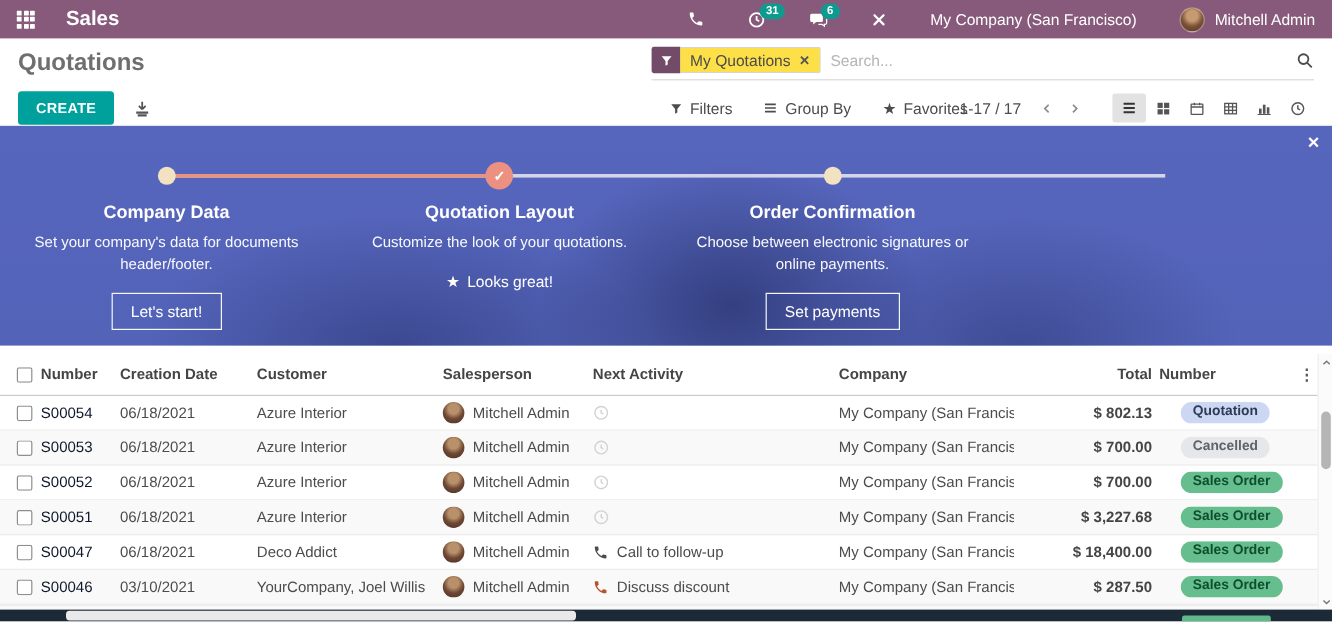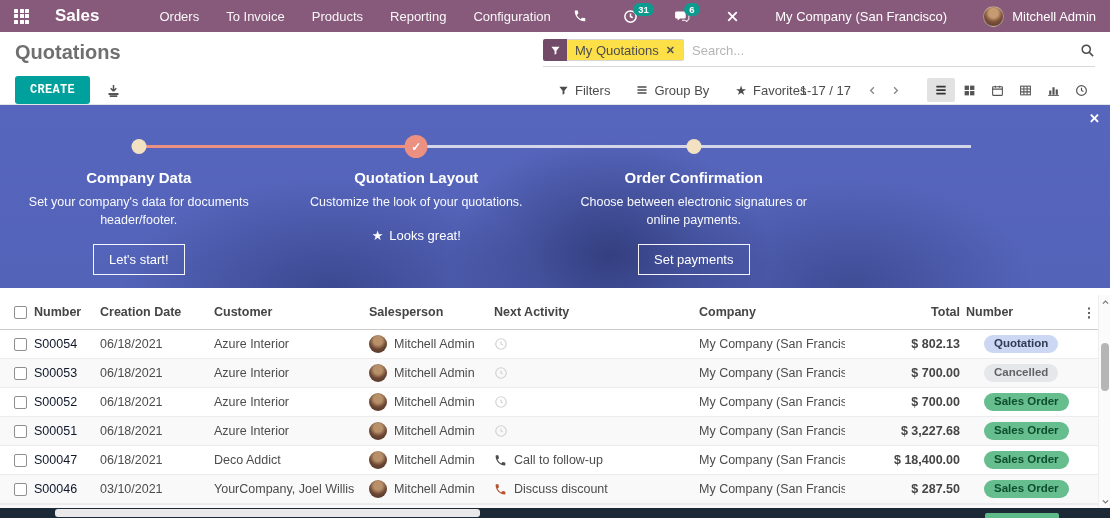--- a/index.html
+++ b/index.html
@@ -26,21 +26,21 @@
   .cp-row1 { display:flex; align-items:flex-start; }
   .page-title { font-size:20px; color:#6f6f6f; margin-top:2px; }
   .searchbox { margin-left:auto; width:552px; display:flex; align-items:center; border-bottom:1px solid #d9d9d9; padding-bottom:5px; }
   .facet { display:flex; align-items:stretch; height:22px; cursor:pointer; }
   .facet-icon { width:24px; background:#714B67; display:flex; align-items:center; justify-content:center; border-radius:2px 0 0 2px; }
   .facet-body { display:flex; align-items:center; gap:7px; background:#fde047; border:1px solid #d4d4d4; border-left:none; border-radius:0 2px 2px 0; padding:0 8px; font-size:13px; color:#4c4c4c;text-align:right; }
   .facet-x { font-weight:bold; font-size:11px; color:#555; cursor:pointer; }
   .search-input { flex:1; border:none; outline:none; font-size:13px; padding:3px 8px; font-family:"Liberation Sans",sans-serif; color:#4c4c4c; }
   .search-input::placeholder { color:#b5b5b5; }
   .cp-row2 { display:flex; align-items:center; margin-top:9px; }
-  .btn-create { background:var(--accent-teal); color:#fff; border:none; font-size:12px; font-weight:bold; letter-spacing:.3px; padding:7px 15px; border-radius:3px; cursor:pointer; font-family:Liberation Mono, monospace; }
+  .btn-create { background:var(--accent-teal); color:#fff; border:none; font-size:12px; font-weight:bold; letter-spacing:.3px; padding:7px 15px; border-radius:3px; cursor:pointer; font-family:Liberation Sans, sans-serif; }
   .export-btn { margin-left:16px; cursor:pointer; color:#555; display:flex; }
   .filter-tools { position:absolute; left:558px; display:flex; gap:26px; font-size:13px; color:#4c4c4c; }
   .tool { display:flex; align-items:center; gap:6px; cursor:pointer; }
   .tool .star { font-size:13px; color:#4c4c4c; }
   .pager-area { margin-left:auto; display:flex; align-items:center; gap:8px; }
   .pager-text { font-size:13px; color:#4c4c4c; margin-right:6px; }
   .pg-arrow { cursor:pointer; color:#8a8a8a; display:flex; padding:2px; }
   .view-switcher { display:flex; margin-left:16px; }
   .vs-btn { width:28px; height:24px; display:flex; align-items:center; justify-content:center; color:#555; cursor:pointer; border-radius:2px; }
   .vs-btn.active { background:#e2e2e2; color:#333; }
@@ -113,27 +113,20 @@
       <i></i>
       <i></i>
       <i></i>
       <i></i>
       <i></i>
       <i></i>
       <i></i>
       <i></i>
   </div>
   <div class="brand">Sales</div>
-  <nav class="menus">
-      <span class="menu-item">Orders</span>
-      <span class="menu-item">To Invoice</span>
-      <span class="menu-item">Products</span>
-      <span class="menu-item">Reporting</span>
-      <span class="menu-item">Configuration</span>
-    </nav>
   <div class="systray">
     <div class="tray-btn">
       <svg width="14" height="14" viewBox="0 0 24 24" fill="currentColor">
           <path d="M6.62 10.79a15.05 15.05 0 0 0 6.59 6.59l2.2-2.2a1 1 0 0 1 1.01-.24c1.12.37 2.33.57 3.58.57a1 1 0 0 1 1 1V20a1 1 0 0 1-1 1C10.85 21 3 13.15 3 3.5a1 1 0 0 1 1-1H7.5a1 1 0 0 1 1 1c0 1.25.2 2.46.57 3.58a1 1 0 0 1-.25 1.01l-2.2 2.2z"></path>
         </svg>
     </div>
     <div class="tray-btn">
       <svg width="15" height="15" viewBox="0 0 24 24" fill="none" stroke="currentColor" stroke-width="2.4">
           <circle cx="12" cy="12" r="9"></circle>
           <path d="M12 7v5l3.5 2"></path>

